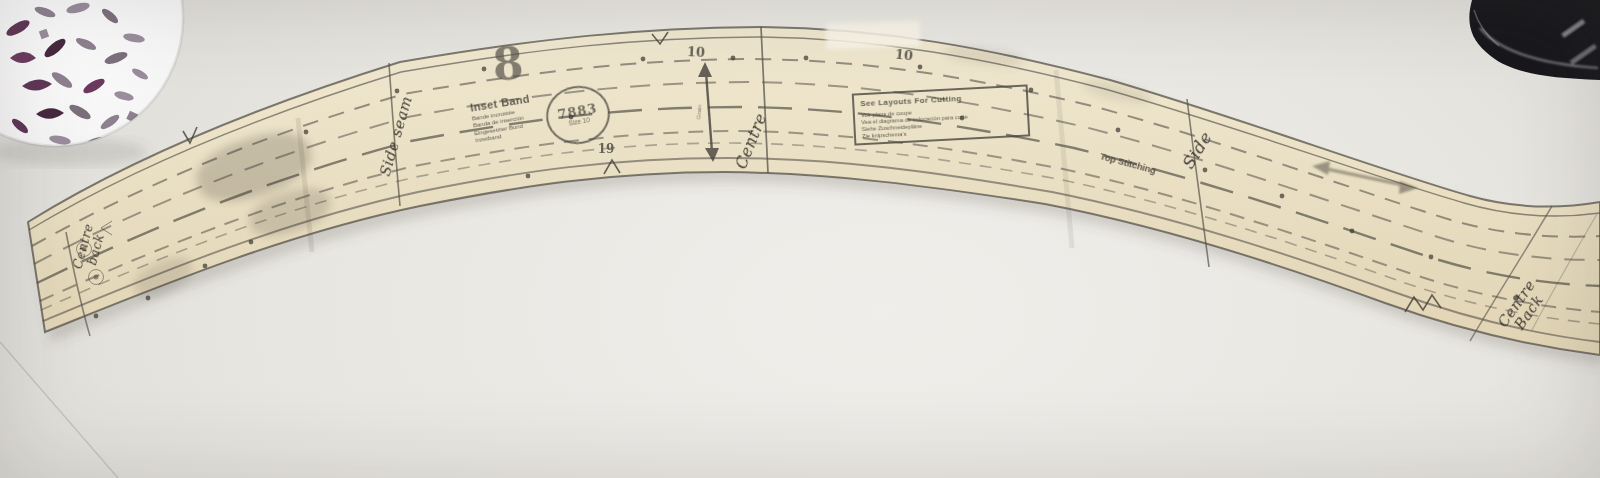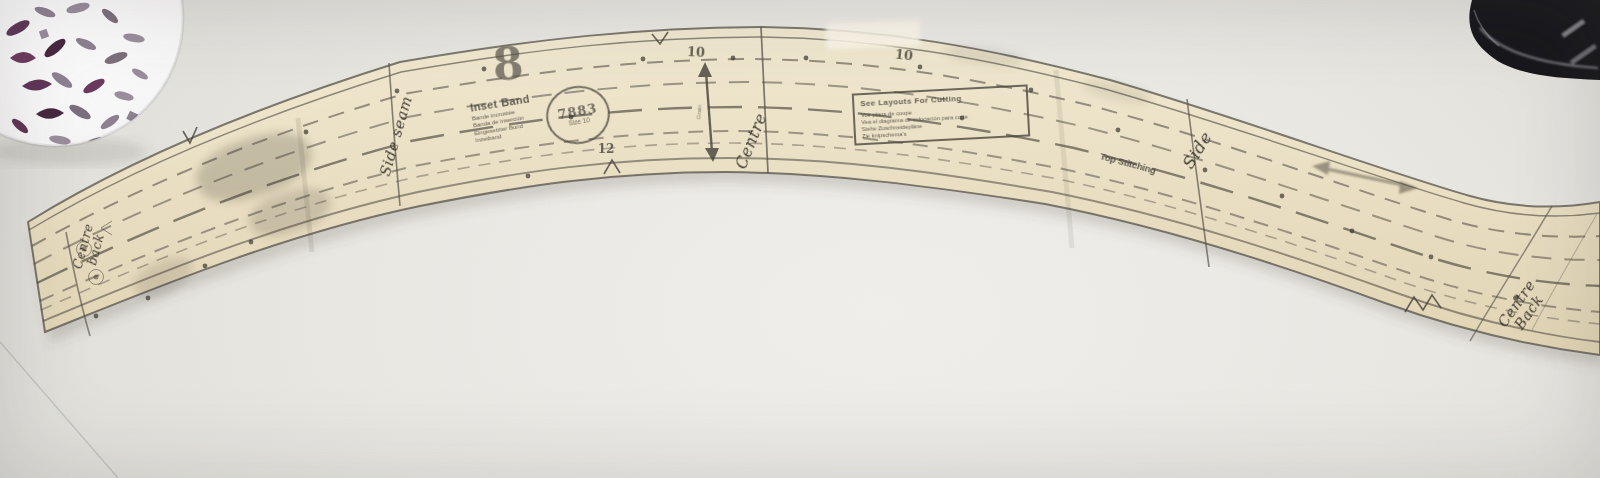--- a/index.html
+++ b/index.html
@@ -201,21 +201,21 @@
   <div class="smudge" style="left:195px;top:138px;width:118px;height:58px;--r:-18deg;opacity:.55"></div>
   <div class="smudge" style="left:248px;top:192px;width:84px;height:40px;--r:-18deg;opacity:.45"></div>
   <div class="smudge" style="left:132px;top:262px;width:62px;height:30px;--r:-25deg;opacity:.35"></div>
   <div class="smudge" style="left:944px;top:48px;width:80px;height:16px;--r:7deg;opacity:.25"></div>
   <div class="smudge" style="left:1082px;top:84px;width:70px;height:16px;--r:13deg;opacity:.25"></div>
   <div class="tape" style="left:826px;top:22px;width:94px;height:26px;--r:-2deg"></div>
 
   <div class="lbl bignum" style="left:508px;top:64px;--r:-4deg">8</div>
   <div class="lbl smallnum" style="left:696px;top:52px;--r:3deg">10</div>
   <div class="lbl smallnum" style="left:904px;top:55px;--r:6deg">10</div>
-  <div class="lbl smallnum" style="left:606px;top:149px;--r:0deg;font-size:12px">12</div>
+  <div class="lbl smallnum" style="left:606px;top:149px;--r:0deg;font-size:12px">19</div>
 
   <div class="stamp" style="left:546px;top:86px">
     <span class="num">7883</span>
     <span class="sz">Size 10</span>
   </div>
 
   <div class="textblock" style="left:472px;top:92px;width:122px;--r:-9deg">
     <div class="tb-title">Inset Band</div>
     <div class="tb-line">Bande incrustée</div>
     <div class="tb-line">Banda de inserción</div>

